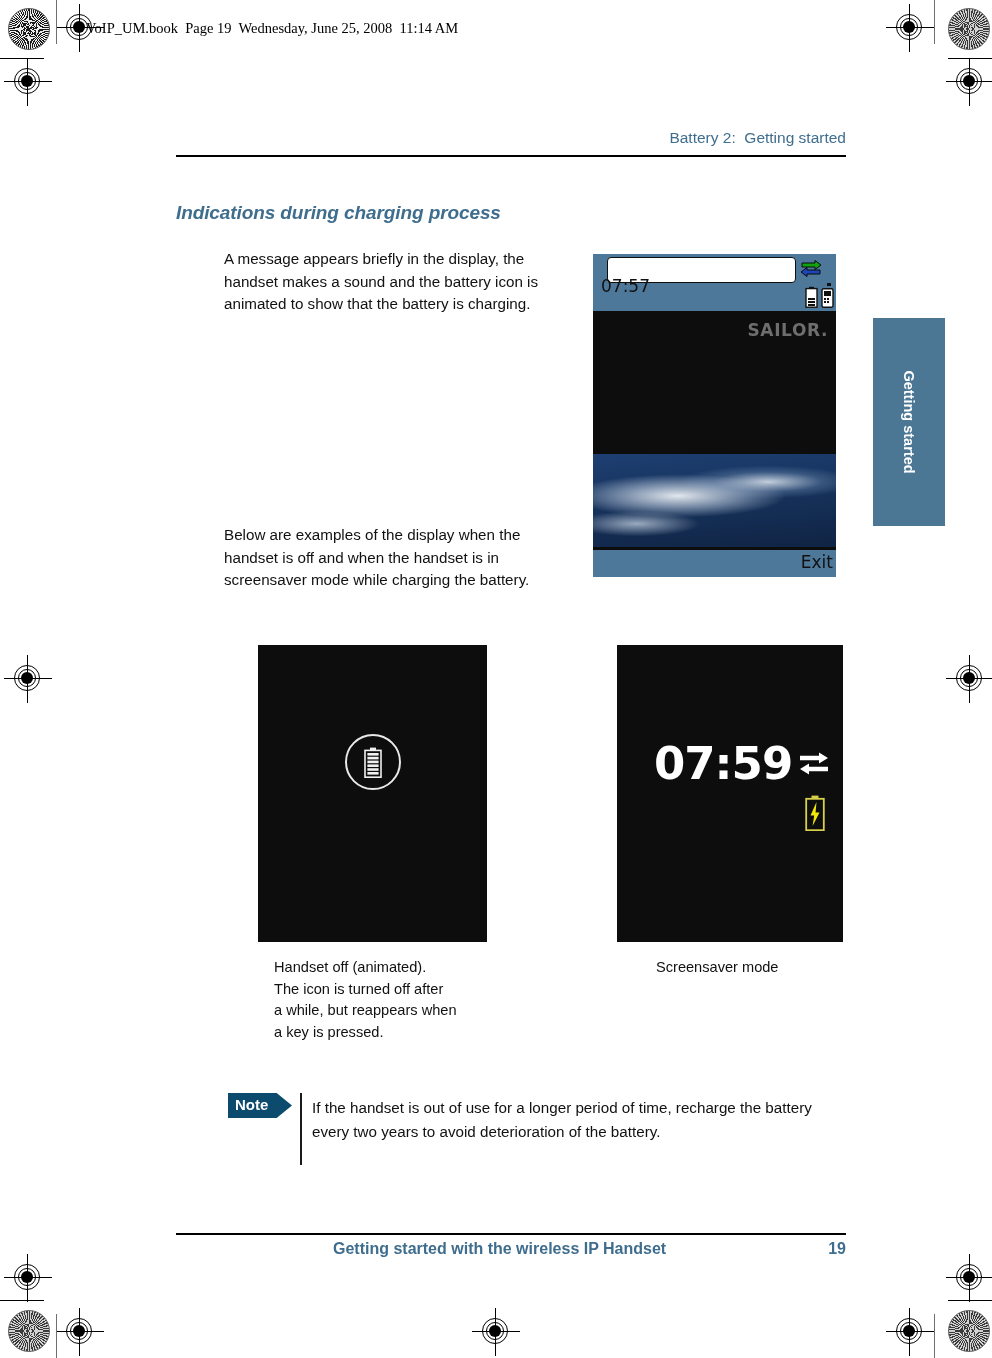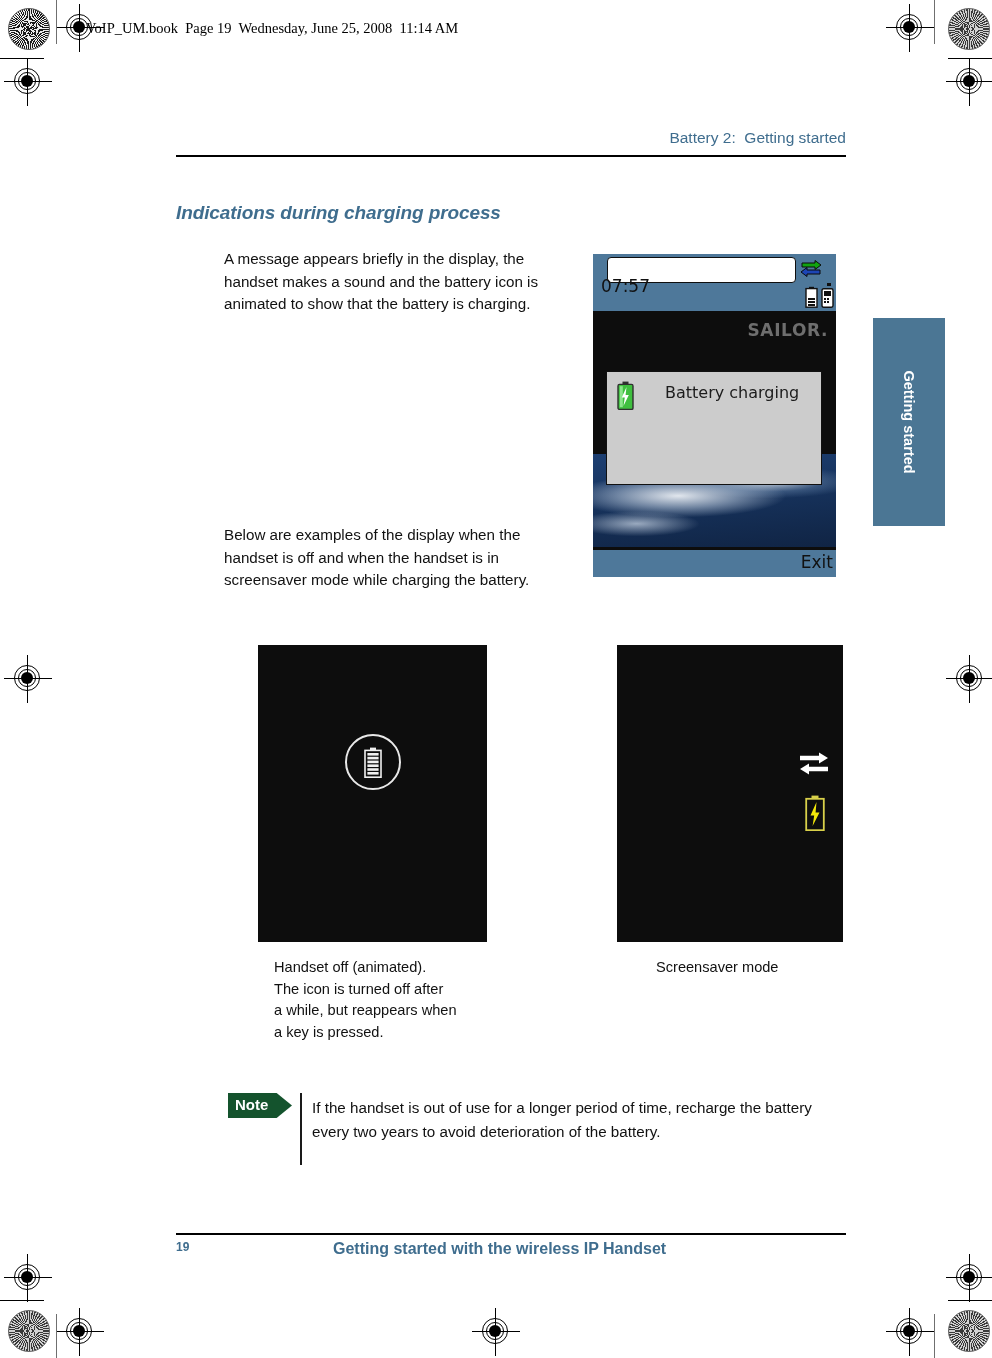--- a/index.html
+++ b/index.html
@@ -246,21 +246,21 @@
     color: #111;
   }
   .cap-left  { left: 274px; top: 957px; width: 260px; }
   .cap-right { left: 656px; top: 957px; width: 230px; }
 
   
   .note-wrap { position: absolute; left: 228px; top: 1093px; width: 620px; }
   .note-badge {
     position: absolute; left: 0; top: 0;
     width: 64px; height: 25px;
-    background: #14532d;
+    background: #0c4a6e;
     clip-path: polygon(0 0, 76% 0, 100% 50%, 76% 100%, 0 100%);
   }
   .note-badge span {
     position: absolute; left: 7px; top: 3px;
     color: #fff; font-size: 15px; font-weight: bold;
   }
   .note-divider {
     position: absolute; left: 72px; top: 0;
     width: 1.6px; height: 72px; background: #1a1a1a;
   }
@@ -274,22 +274,22 @@
   .rule-bot {
     position: absolute; left: 176px; top: 1233px;
     width: 670px; height: 2.2px; background: #000;
   }
   .footer-left {
     position: absolute; left: 333px; top: 1240px;
     font-size: 16px; font-weight: bold; color: #3f6d8e;
   }
   .footer-page {
     position: absolute; left: 176px; top: 1240px;
-    width: 670px; text-align: left;
-    font-size: 12px; font-weight: bold; color: #3f6d8e;
+    width: 670px; text-align: right;
+    font-size: 16px; font-weight: bold; color: #3f6d8e;
   }
 </style>
 </head>
 <body>
 
 <div class="starburst" style="left:8px; top:8px;"></div>
 <div class="reg-cross" style="left:58px; top:6px;">
   <div class="hline"></div>
     <div class="vline"></div>
   <div class="ring-outer"></div>
@@ -428,29 +428,20 @@
     <rect x="3" y="10" width="2" height="2" fill="#111"></rect>
     <rect x="6" y="10" width="2" height="2" fill="#111"></rect>
     <rect x="3" y="13" width="2" height="2" fill="#111"></rect>
     <rect x="6" y="13" width="2" height="2" fill="#111"></rect>
   </svg>
 
   <div class="ps-logo">SAILOR.</div>
 
   <div class="ps-wall"></div>
 
-  <div class="ps-dialog">
-    <svg class="ps-dialog-batt" viewBox="0 0 17 29">
-      <rect x="5.5" y="0.6" width="6" height="3" fill="#2f2f2f"></rect>
-      <rect x="1" y="3.4" width="15" height="25" rx="1.5" fill="#3fbf3f" stroke="#2f2f2f" stroke-width="1.4"></rect>
-      <rect x="2.8" y="5.2" width="3" height="21" fill="#9ff09f" opacity="0.8"></rect>
-      <path d="M9.5 6 L4.8 16.5 L7.8 16.5 L6.5 25 L11.8 14 L8.6 14 Z" fill="#ffffff"></path>
-    </svg>
-    <div class="ps-dialog-text">Battery charging</div>
-  </div>
 
   <div class="ps-softbar">
     <div class="ps-softkey">Exit</div>
   </div>
 </div>
 
 <div class="disp disp-left">
   <div class="batt-circle"></div>
   <svg style="position:absolute; left:50%; top:102px; transform:translateX(-50%); width:20px; height:31px;" viewBox="0 0 20 31">
     <rect x="7" y="0.6" width="6" height="3" fill="#f0f0f0"></rect>
@@ -458,20 +449,21 @@
     <rect x="4.4" y="6" width="11.2" height="2.6" fill="#f0f0f0"></rect>
     <rect x="4.4" y="9.8" width="11.2" height="2.6" fill="#f0f0f0"></rect>
     <rect x="4.4" y="13.6" width="11.2" height="2.6" fill="#f0f0f0"></rect>
     <rect x="4.4" y="17.4" width="11.2" height="2.6" fill="#f0f0f0"></rect>
     <rect x="4.4" y="21.2" width="11.2" height="2.6" fill="#f0f0f0"></rect>
     <rect x="4.4" y="25" width="11.2" height="2.6" fill="#f0f0f0"></rect>
   </svg>
 </div>
 
 <div class="disp disp-right">
+  <div class="ss-time">07:59</div>
   <svg class="ss-arrows" viewBox="0 0 32 23">
     <path d="M30 6 L21 0.5 L21 3.8 L2 3.8 L2 8.2 L21 8.2 L21 11.5 Z" fill="#ffffff"></path>
     <path d="M2 17 L11 11.5 L11 14.8 L30 14.8 L30 19.2 L11 19.2 L11 22.5 Z" fill="#ffffff"></path>
   </svg>
   <svg class="ss-batt" viewBox="0 0 20 36">
     <rect x="6.5" y="0.6" width="7" height="3.4" fill="#d8d04a"></rect>
     <rect x="1.2" y="3.8" width="17.6" height="31.4" fill="#0d0d0d" stroke="#d8d04a" stroke-width="1.8"></rect>
     <path d="M11.5 7 L5.5 20.5 L9.2 20.5 L7.6 31 L14.5 17.5 L10.6 17.5 Z" fill="#f2e70a"></path>
   </svg>
 </div>

